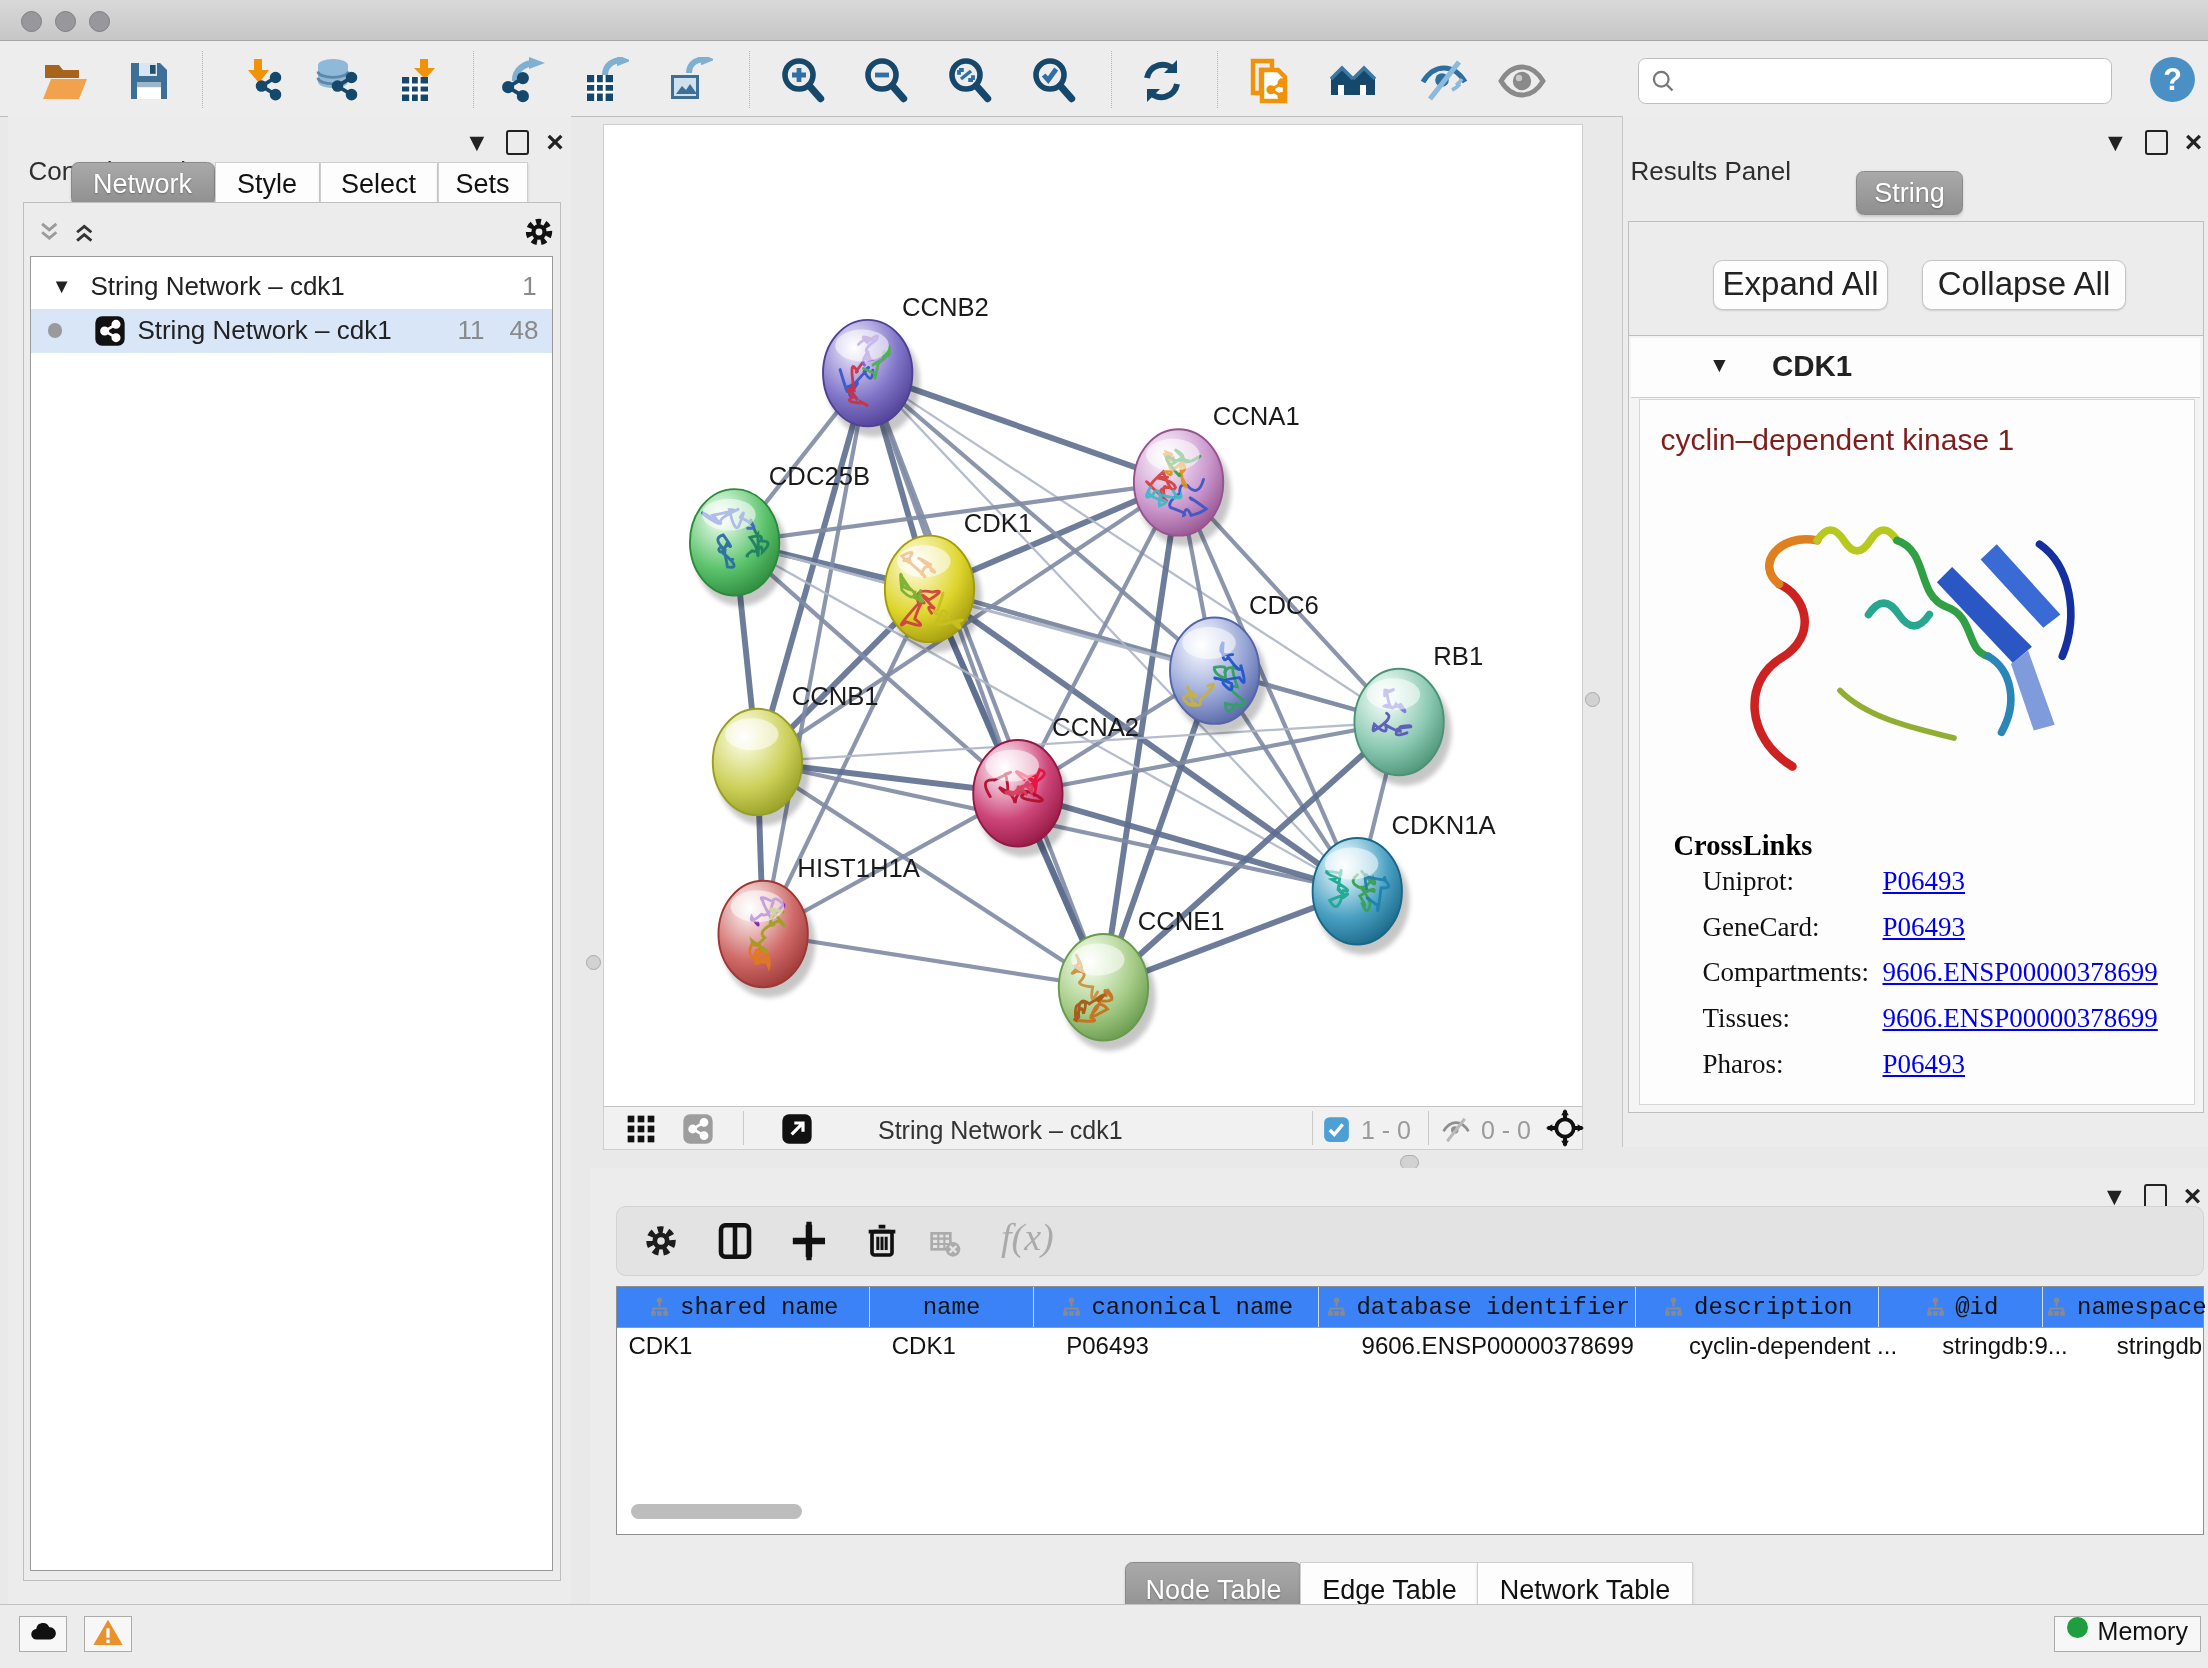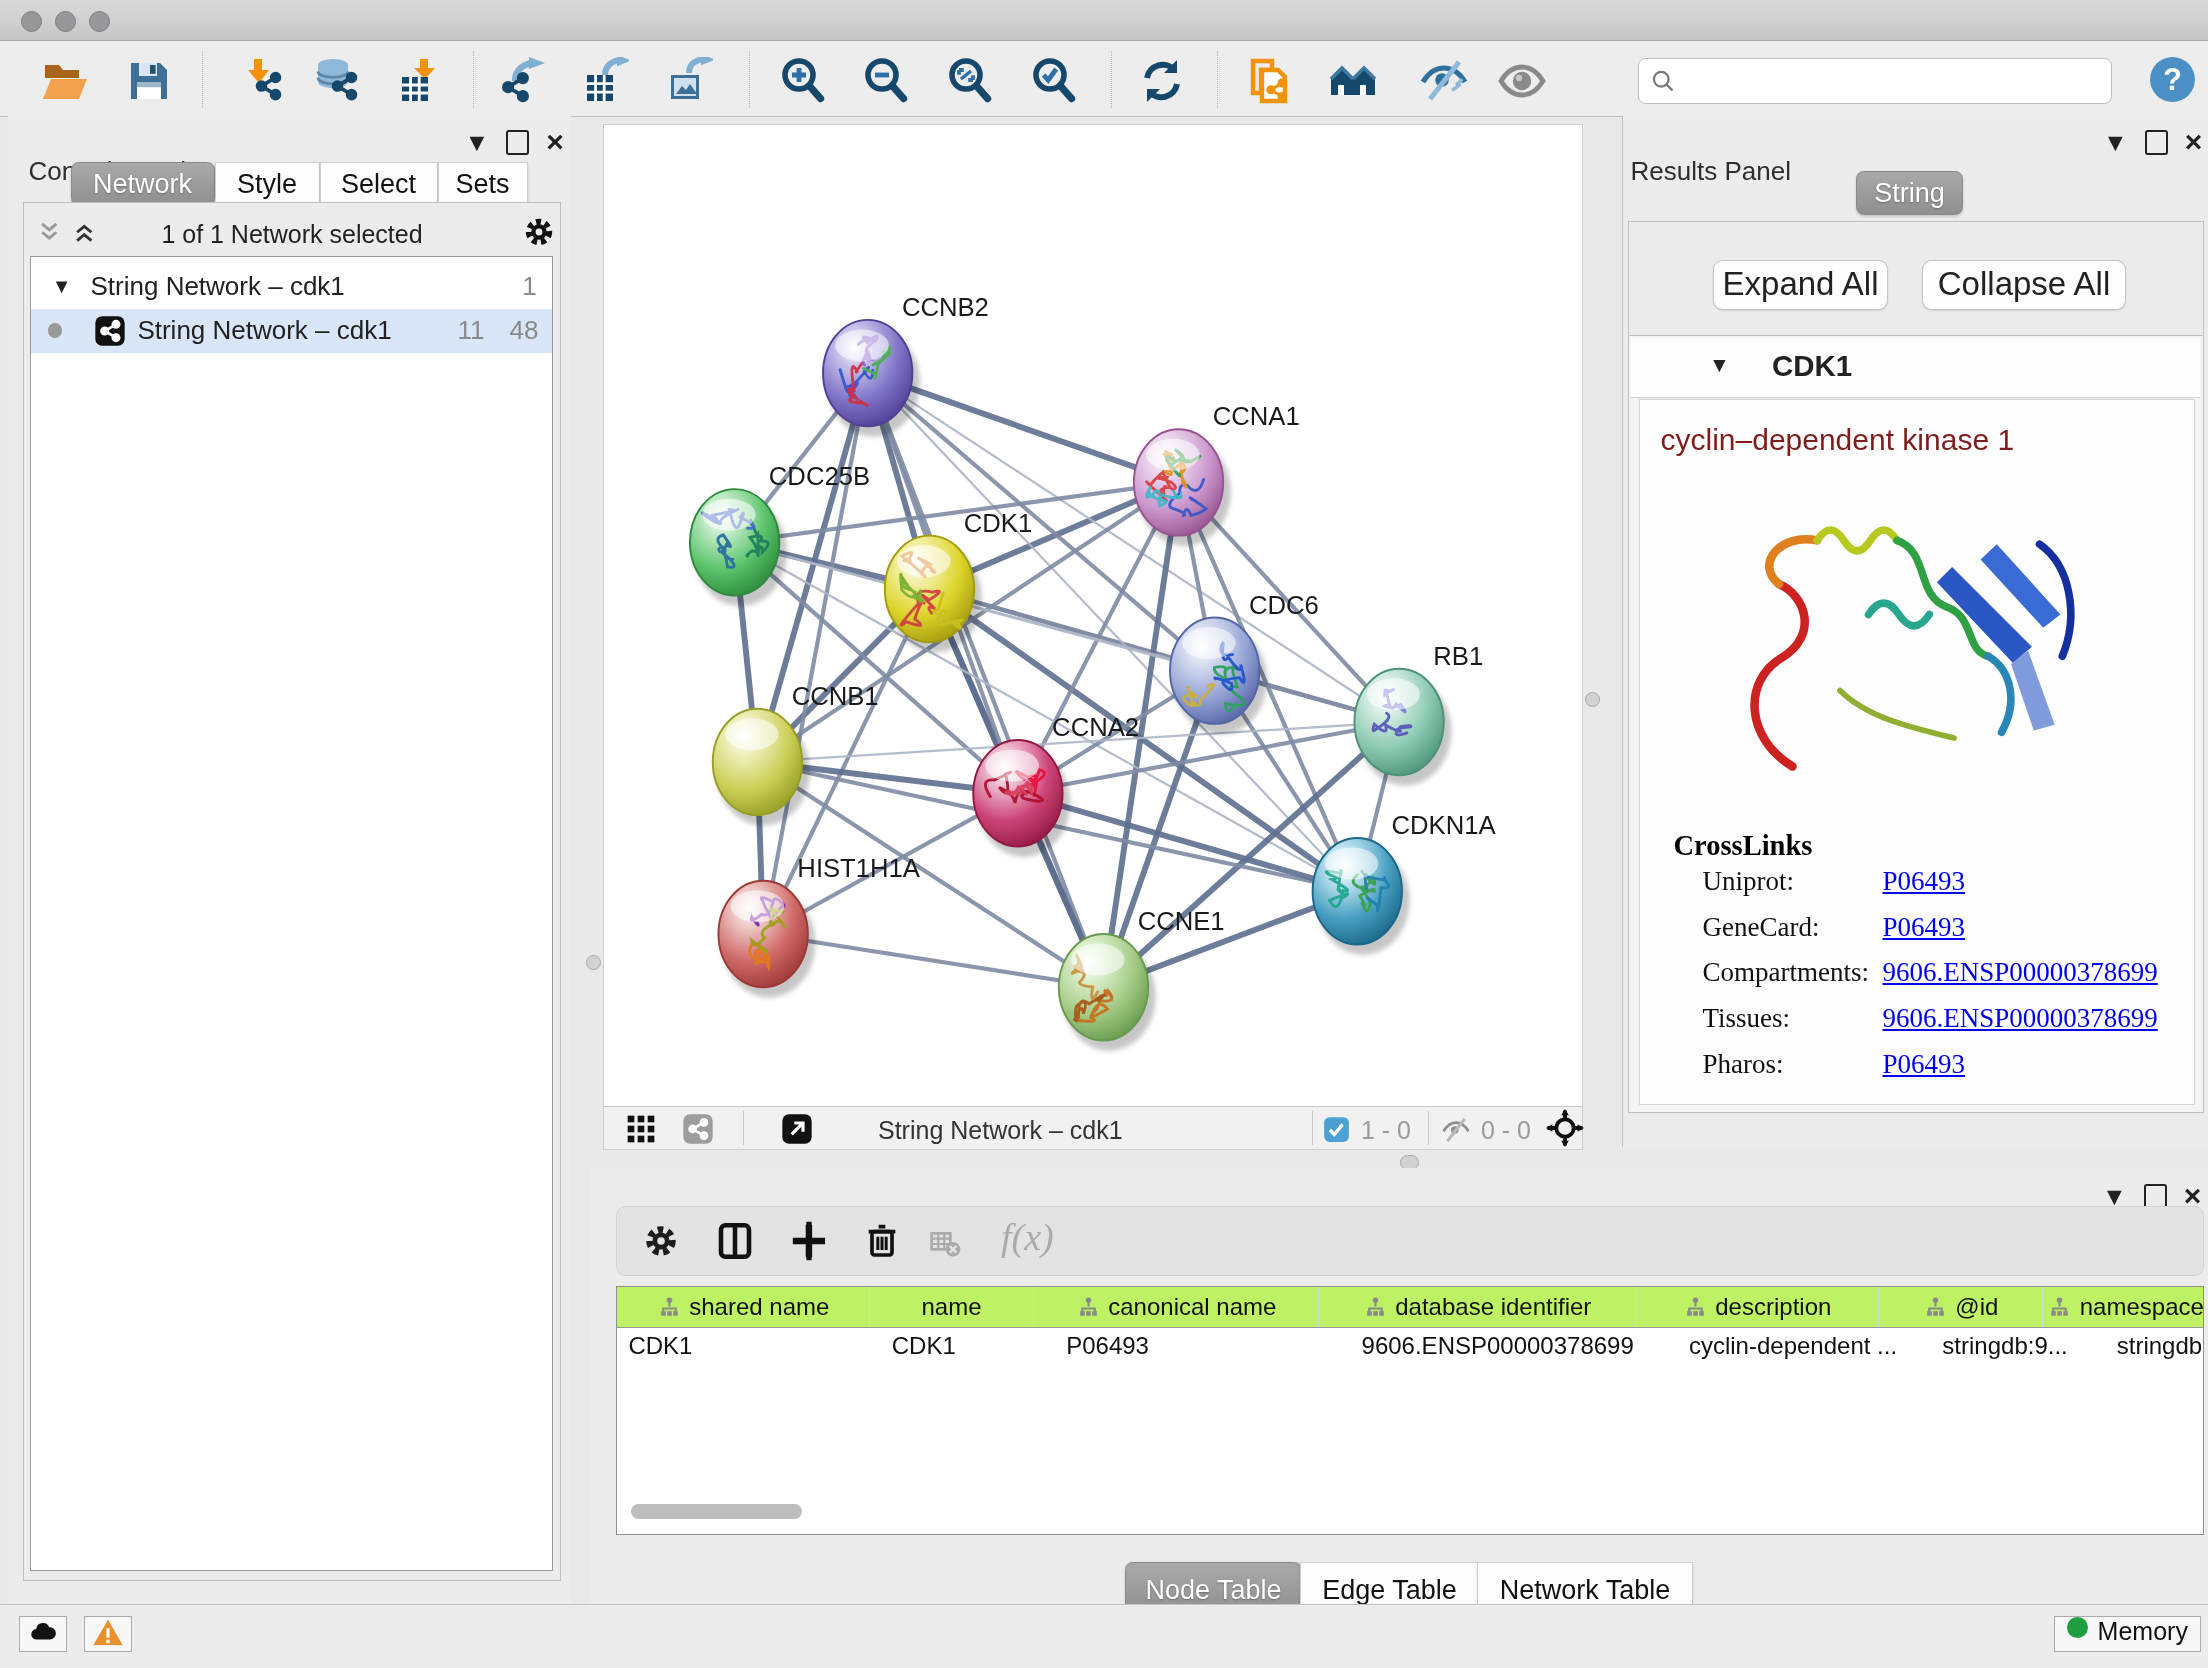--- a/index.html
+++ b/index.html
@@ -69,21 +69,21 @@
   .serif{font-family:"Liberation Serif",serif;}
   .xlink{color:#0000ee;text-decoration:underline;font-family:"Liberation Serif",serif;
     font-size:27px;}
   .xlabel{font-family:"Liberation Serif",serif;font-size:27px;color:#111;}
   
   #tbl-toolbar{left:616px;top:1206px;width:1586px;height:68px;background:#e3e3e3;
     border:1px solid #d2d2d2;border-radius:9.5px;}
   #tbl-box{left:616px;top:1286px;width:1586px;height:247px;background:#fff;
     border:1px solid #8f8f8f;}
   #tbl-header{position:absolute;left:0;top:0;height:40px;width:100%;
-    border-bottom:1.9px solid #9a9a9a;background:#bef264;display:flex;}
+    border-bottom:1.9px solid #9a9a9a;background:#3b82f6;display:flex;font-family:Liberation Mono, monospace;}
   .th{position:relative;display:flex;align-items:center;justify-content:center;
     gap:7.6px;font-size:24px;color:#111;border-right:1px solid #d8d8d8;overflow:hidden;
     white-space:nowrap;flex:none;}
   #tbl-row1{position:absolute;left:0;top:40px;height:38px;width:100%;display:flex;}
   .td{font-size:24px;color:#111;padding-left:11.4px;display:flex;align-items:center;
     overflow:hidden;white-space:nowrap;flex:none;}
   #tbl-hscroll{position:absolute;left:14.3px;top:217px;width:171px;height:15px;
     background:#bdbdbd;border-radius:7.6px;}
   .bottom-tab{position:absolute;top:1562px;height:44px;line-height:42px;}
   
@@ -250,21 +250,20 @@
   <div id="ctrl-tabs" class="abs" style="left:63px;top:46px;width:495px;height:41px"><div class="tab active" style="width: 142px;">Network</div><div class="tab" style="width: 103px;">Style</div><div class="tab" style="width: 116px;">Select</div><div class="tab" style="width: 88px;">Sets</div></div>
 </div>
 <div class="abs" id="ctrl-box">
   <div id="ctrl-selector">
     <svg class="abs" style="left:11.4px;top:7.6px" width="28.5" height="28.5" viewBox="0 0 24 24">
       <path d="M6 5l6 5 6-5M6 12l6 5 6-5" fill="none" stroke="#9a9a9a" stroke-width="2.4"></path>
     </svg>
     <svg class="abs" style="left:46px;top:7.6px" width="28.5" height="28.5" viewBox="0 0 24 24">
       <path d="M6 19l6-5 6 5M6 12l6-5 6 5" fill="none" stroke="#333" stroke-width="2.4"></path>
     </svg>
-    <div class="abs" style="left:0;right:0;top:9.5px;text-align:center;font-size:25px;color:#222">1 of 1 Network selected</div>
     <svg class="abs" style="left:498px;top:4.8px" width="34" height="34" viewBox="0 0 24 24">
       <circle cx="12" cy="12" r="6.6" fill="none" stroke="#111" stroke-width="5.4" stroke-dasharray="3.2 2.6"></circle>
       <circle cx="12" cy="12" r="5.4" fill="#111"></circle>
         <circle cx="12" cy="12" r="2.4" fill="#ececec"></circle>
     </svg>
   </div>
   <div id="ctrl-tree">
     <div class="tree-row" style="margin-top:7.6px">
       <span style="margin-left:21px;font-size:20px">▼</span>
       <span style="margin-left:19px">String Network – cdk1</span>

